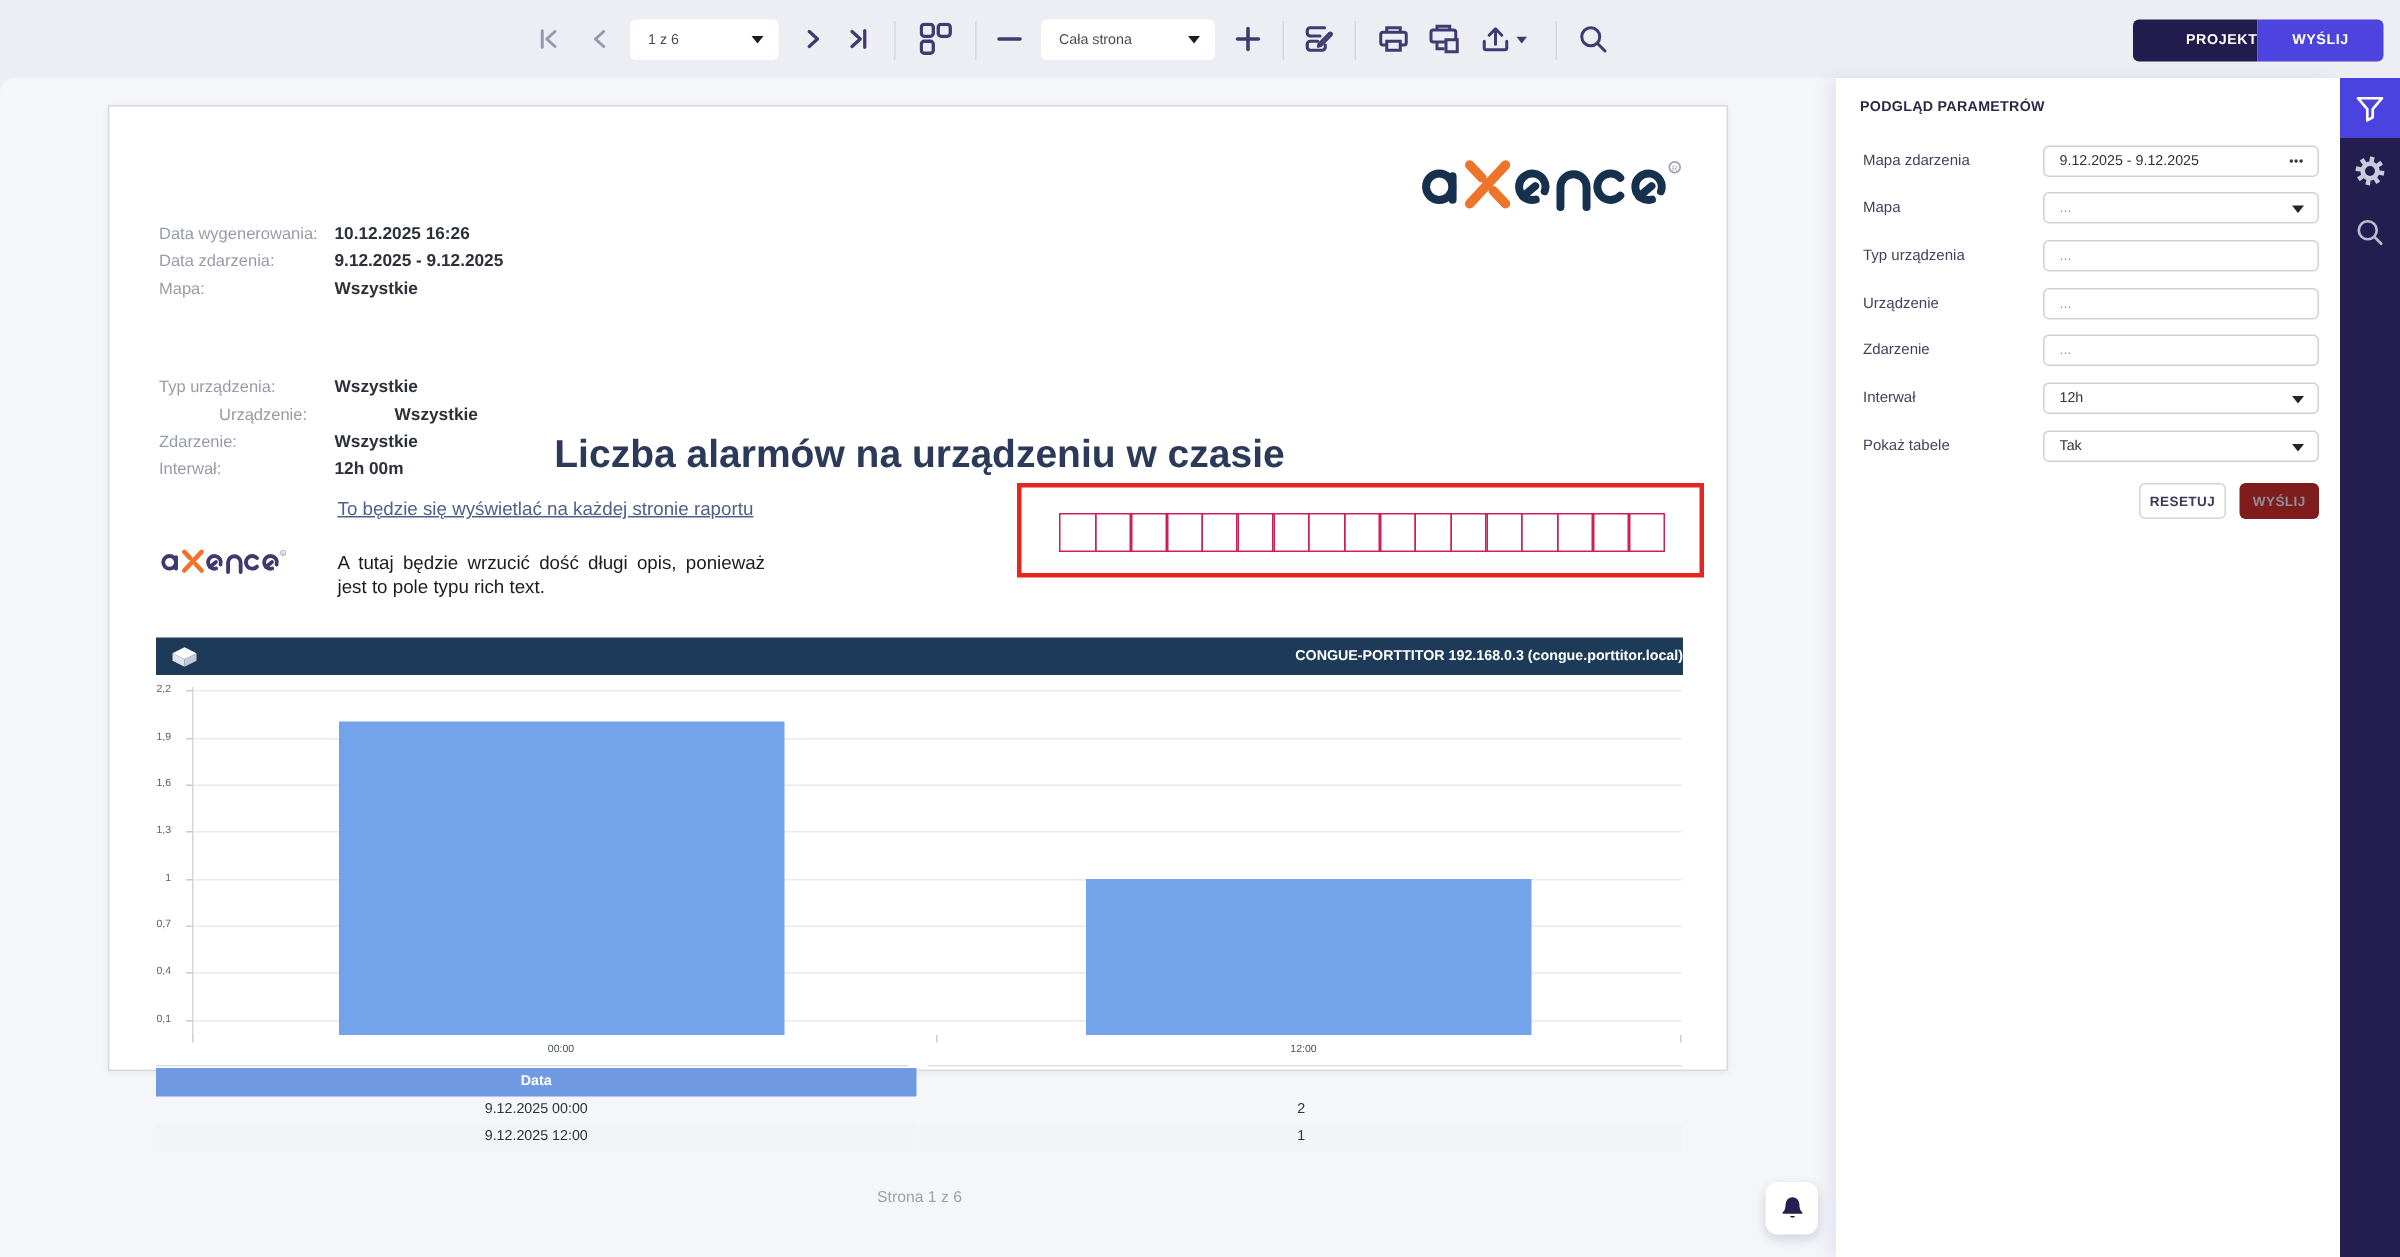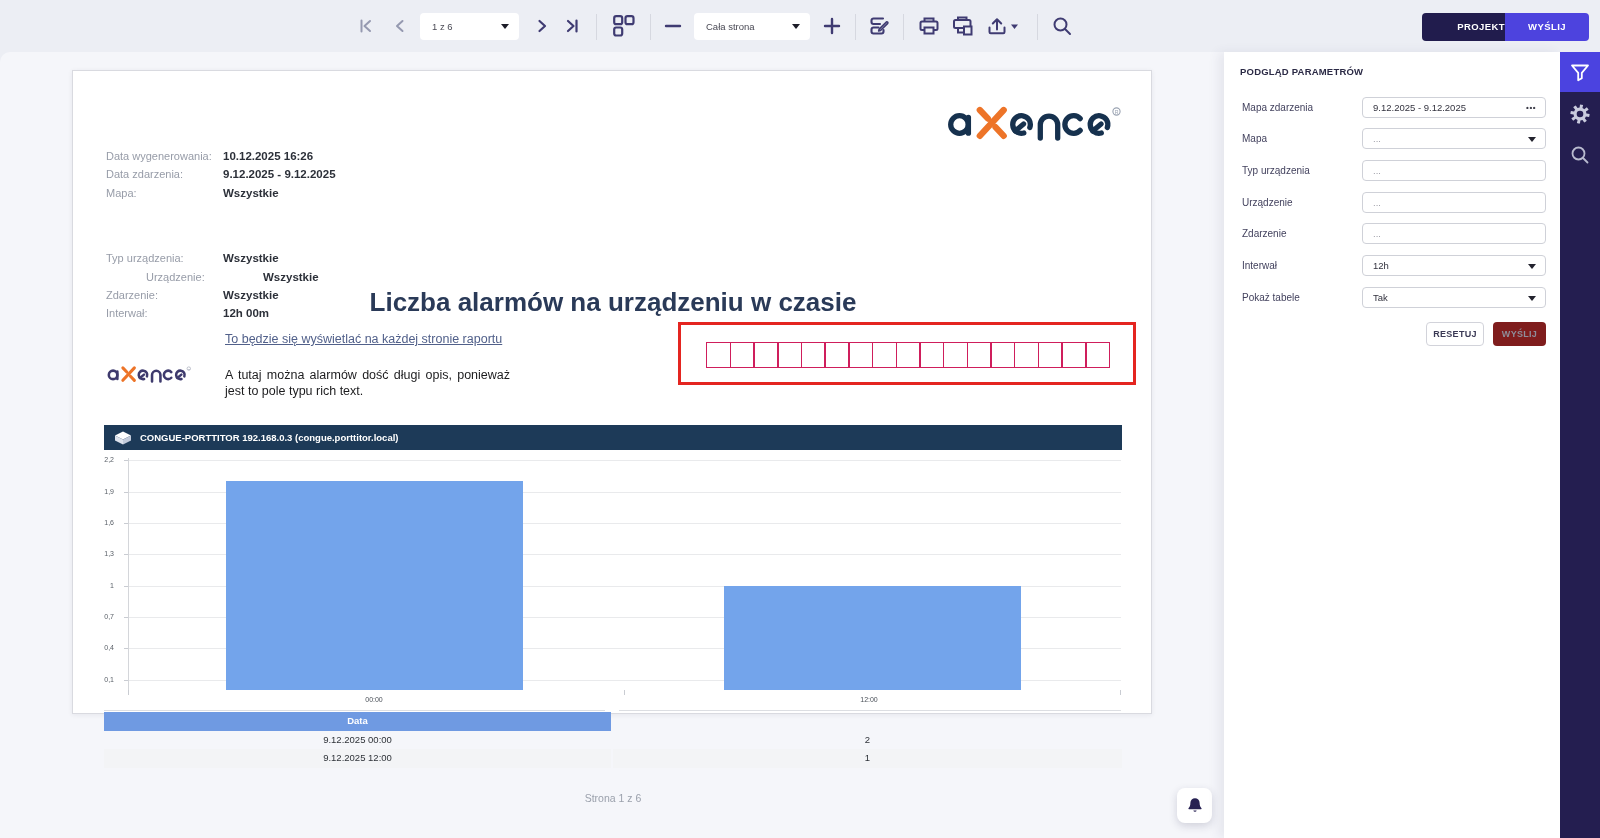--- a/index.html
+++ b/index.html
@@ -19,21 +19,21 @@
 #meta .lab { color:#979ca8; display:inline-block; }
 #meta .val { color:#2c3039; font-weight:bold; position:absolute; left:117px; font-size:11.5px; }
 #title { position:absolute; left:0; top:216px; width:1080px; text-align:center; font-size:26px; font-weight:bold; color:#2a3a58; letter-spacing:0px; }
 #subtitle { position:absolute; left:152px; top:261px; font-size:12.5px; color:#51608a;text-decoration:underline; }
 #desc { position:absolute; left:152px; top:297px; width:285px; font-size:12.5px; color:#1c1c1e; text-align:justify; line-height:15.5px; }
 #smalllogo { position:absolute; left:34px; top:294px; }
 #biglogo { position:absolute; left:874px; top:33px; }
 #redbox { position:absolute; left:605px; top:251px; width:458px; height:63px; border:3px solid #e42520; }
 #combs { position:absolute; left:26.5px; top:17px; display:flex; }
 #combs div { width:25.2px; height:25.5px; border:1.5px solid #cf1e5c; margin-left:-1.5px; }
-#chart-h { position:absolute; left:31px; top:354px; width:1018px; height:25px; background:#1d3a58; color:#fff; font-size:9.5px; font-weight:bold; text-align:left; line-height:25px; padding-left:36px; }
+#chart-h { position:absolute; left:31px; top:354px; width:1018px; height:25px; background:#1d3a58; color:#fff; font-size:9.5px; font-weight:bold; text-align:right; line-height:25px; padding-left:36px; }
 #plot { position:absolute; left:0px; top:379px; width:1080px; height:260px; }
 .gl { position:absolute; left:55px; width:993px; height:1px; background:#e9eaec; }
 .ylab { position:absolute; width:28px; text-align:right; font-size:7px; color:#5a6068; }
 .bar { position:absolute; background:#73a4eb; width:297px; }
 .xlab { position:absolute; font-size:7px; color:#4a5058; width:60px; text-align:center; }
 .xline { position:absolute; height:1px; background:#dcdee2; }
 .trow { position:absolute; display:flex; width:1018px; left:31px; height:18.5px; }
 .trow .c1 { width:507px; margin-right:2px; }
 .trow .c2 { width:509px; }
 .trow div { text-align:center; font-size:9.5px; line-height:18.5px; color:#2e3238; }
@@ -186,21 +186,21 @@
 <g stroke="#ed7428" stroke-linecap="round" fill="none" stroke-width="6.3">
 <path d="M32.8 31.8 L56.7 6"></path>
 <path d="M32.8 6 L41 14.6"></path>
 <path d="M48.5 23.2 L56.7 31.8"></path>
 </g>
 <g>
             <circle cx="169.5" cy="7.5" r="3.6" fill="none" stroke="#8d93a5" stroke-width="1.1"></circle>
             <text x="169.5" y="9.7" font-size="5.2" font-family="Liberation Sans" fill="#8d93a5" text-anchor="middle">R</text>
           </g>
 </svg></div>
-    <div id="desc">A tutaj można alarmów dość długi opis, ponieważ jest to pole typu rich text.</div>
+    <div id="desc">A tutaj będzie wrzucić dość długi opis, ponieważ jest to pole typu rich text.</div>
     <div id="redbox">
         <div id="combs">
           <div></div>
           <div></div>
           <div></div>
           <div></div>
           <div></div>
           <div></div>
           <div></div>
           <div></div>

